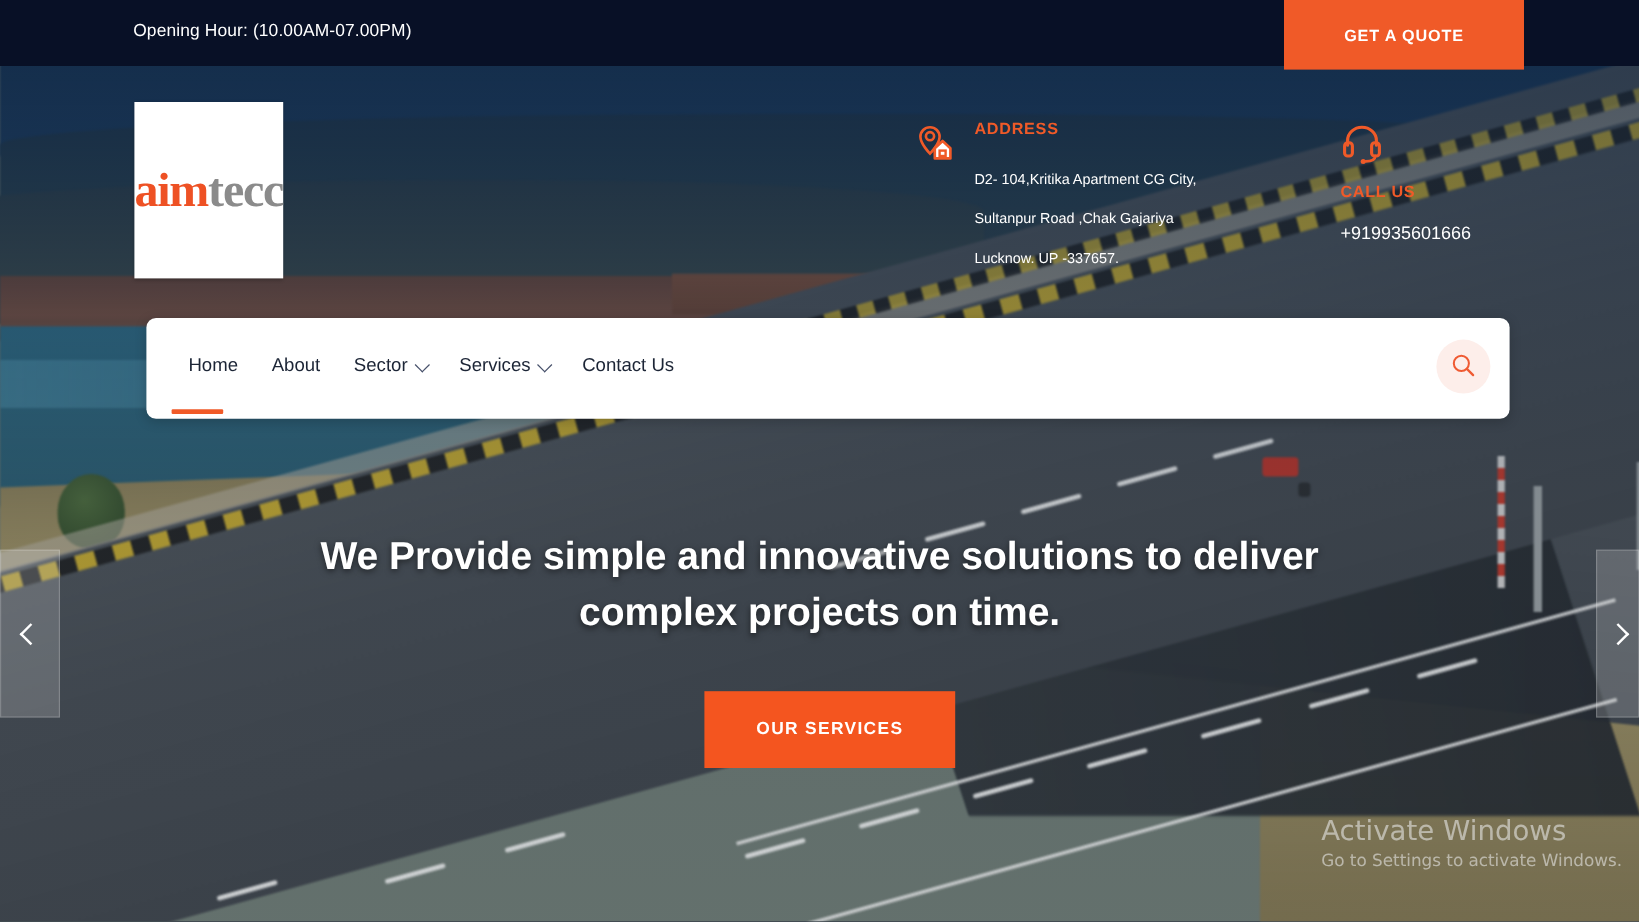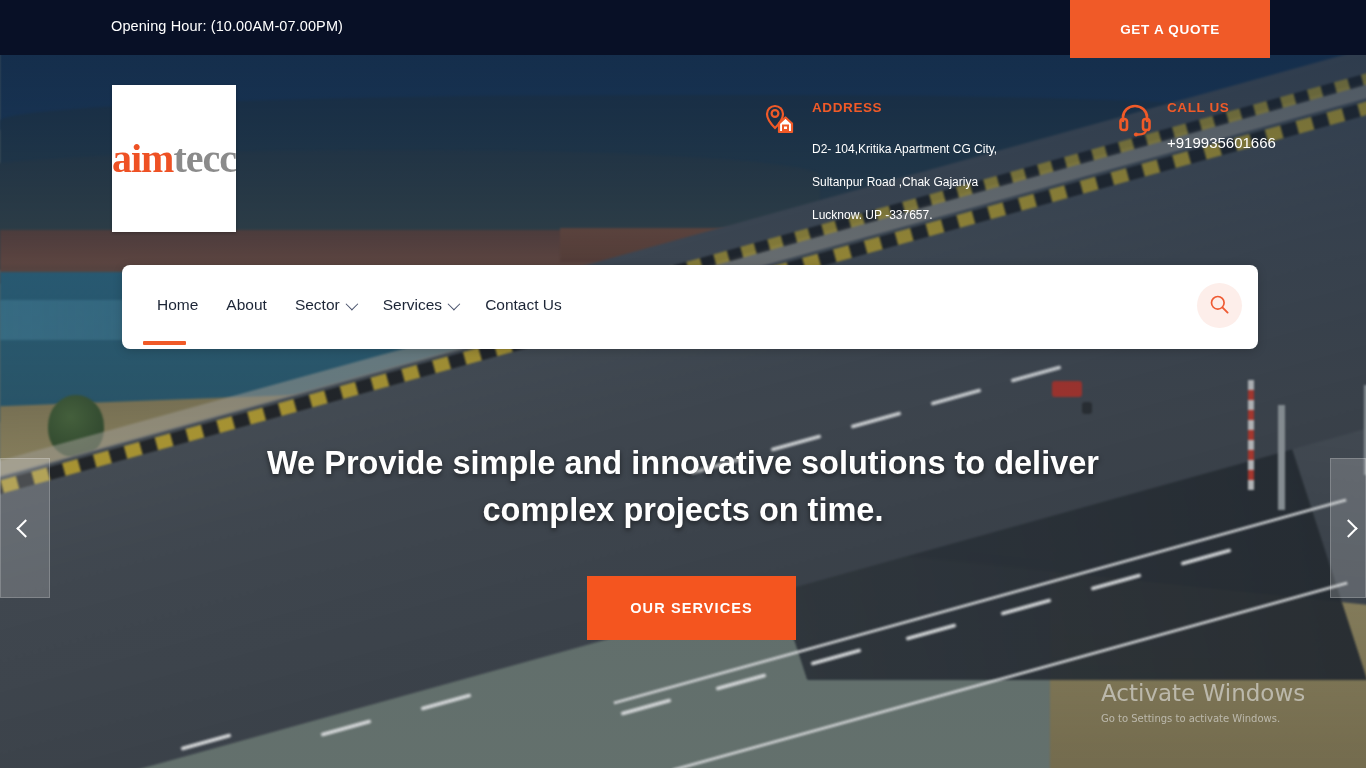--- a/index.html
+++ b/index.html
@@ -108,21 +108,21 @@
   .logo-box{position:absolute;left:112px;top:30px;width:124px;height:147px;
     background:#ffffff;display:flex;align-items:center;justify-content:center;
     box-shadow:0 1px 3px rgba(0,0,0,.25);}
   .logo-text{font-family:"Liberation Serif", serif;font-size:40px;font-weight:bold;
     letter-spacing:-1px;line-height:1;}
   .logo-aim{color:#ee5124;}
   .logo-tecc{color:#8b8b8b;}
 
   .info-block{position:absolute;display:flex;gap:14px;}
   .info-addr{left:762px;top:45px;}
-  .info-call{left:1117px;top:45px;}
+  .info-call{left:1117px;top:45px;flex-direction:column;}
   .info-icon{width:36px;height:36px;flex:0 0 36px;margin-top:2px;}
   .info-title{color:#f05a28;font-size:13.5px;font-weight:bold;letter-spacing:.6px;
     margin-bottom:18px;}
   .info-line{color:#ffffff;font-size:12px;line-height:33px;white-space:nowrap;}
   .info-line-tight{color:#ffffff;font-size:15px;line-height:20px;white-space:nowrap;}
 
   
   .navbar{position:absolute;left:122px;top:265px;width:1136px;height:84px;
     background:#ffffff;border-radius:8px;z-index:26;
     box-shadow:0 2px 10px rgba(0,0,0,.18);text-align:center;}
@@ -158,21 +158,21 @@
   .arrow-next{left:1330px;top:458px;width:36px;}
   .chev{width:13px;height:13px;border-top:2.4px solid #fff;border-right:2.4px solid #fff;}
   .chev-left{transform:rotate(-135deg);}
   .chev-right{transform:rotate(45deg);}
 
   
   .watermark{position:absolute;left:1101px;top:680px;z-index:28;
     color:rgba(235,235,235,.58);pointer-events:none;
     font-family:"DejaVu Sans", sans-serif;}
   .wm-title{font-size:23px;line-height:27px;font-weight:normal;}
-  .wm-sub{font-size:10px;line-height:19px;margin-top:2px;}
+  .wm-sub{font-size:14px;line-height:19px;margin-top:2px;}
 </style>
 </head>
 <body>
 
 <div class="hero-photo">
   <div class="bg-sky"></div>
   <div class="bg-hill"></div>
   <div class="bg-hill2"></div>
   <div class="bg-cliff"></div>
   <div class="bg-cliff2"></div>

